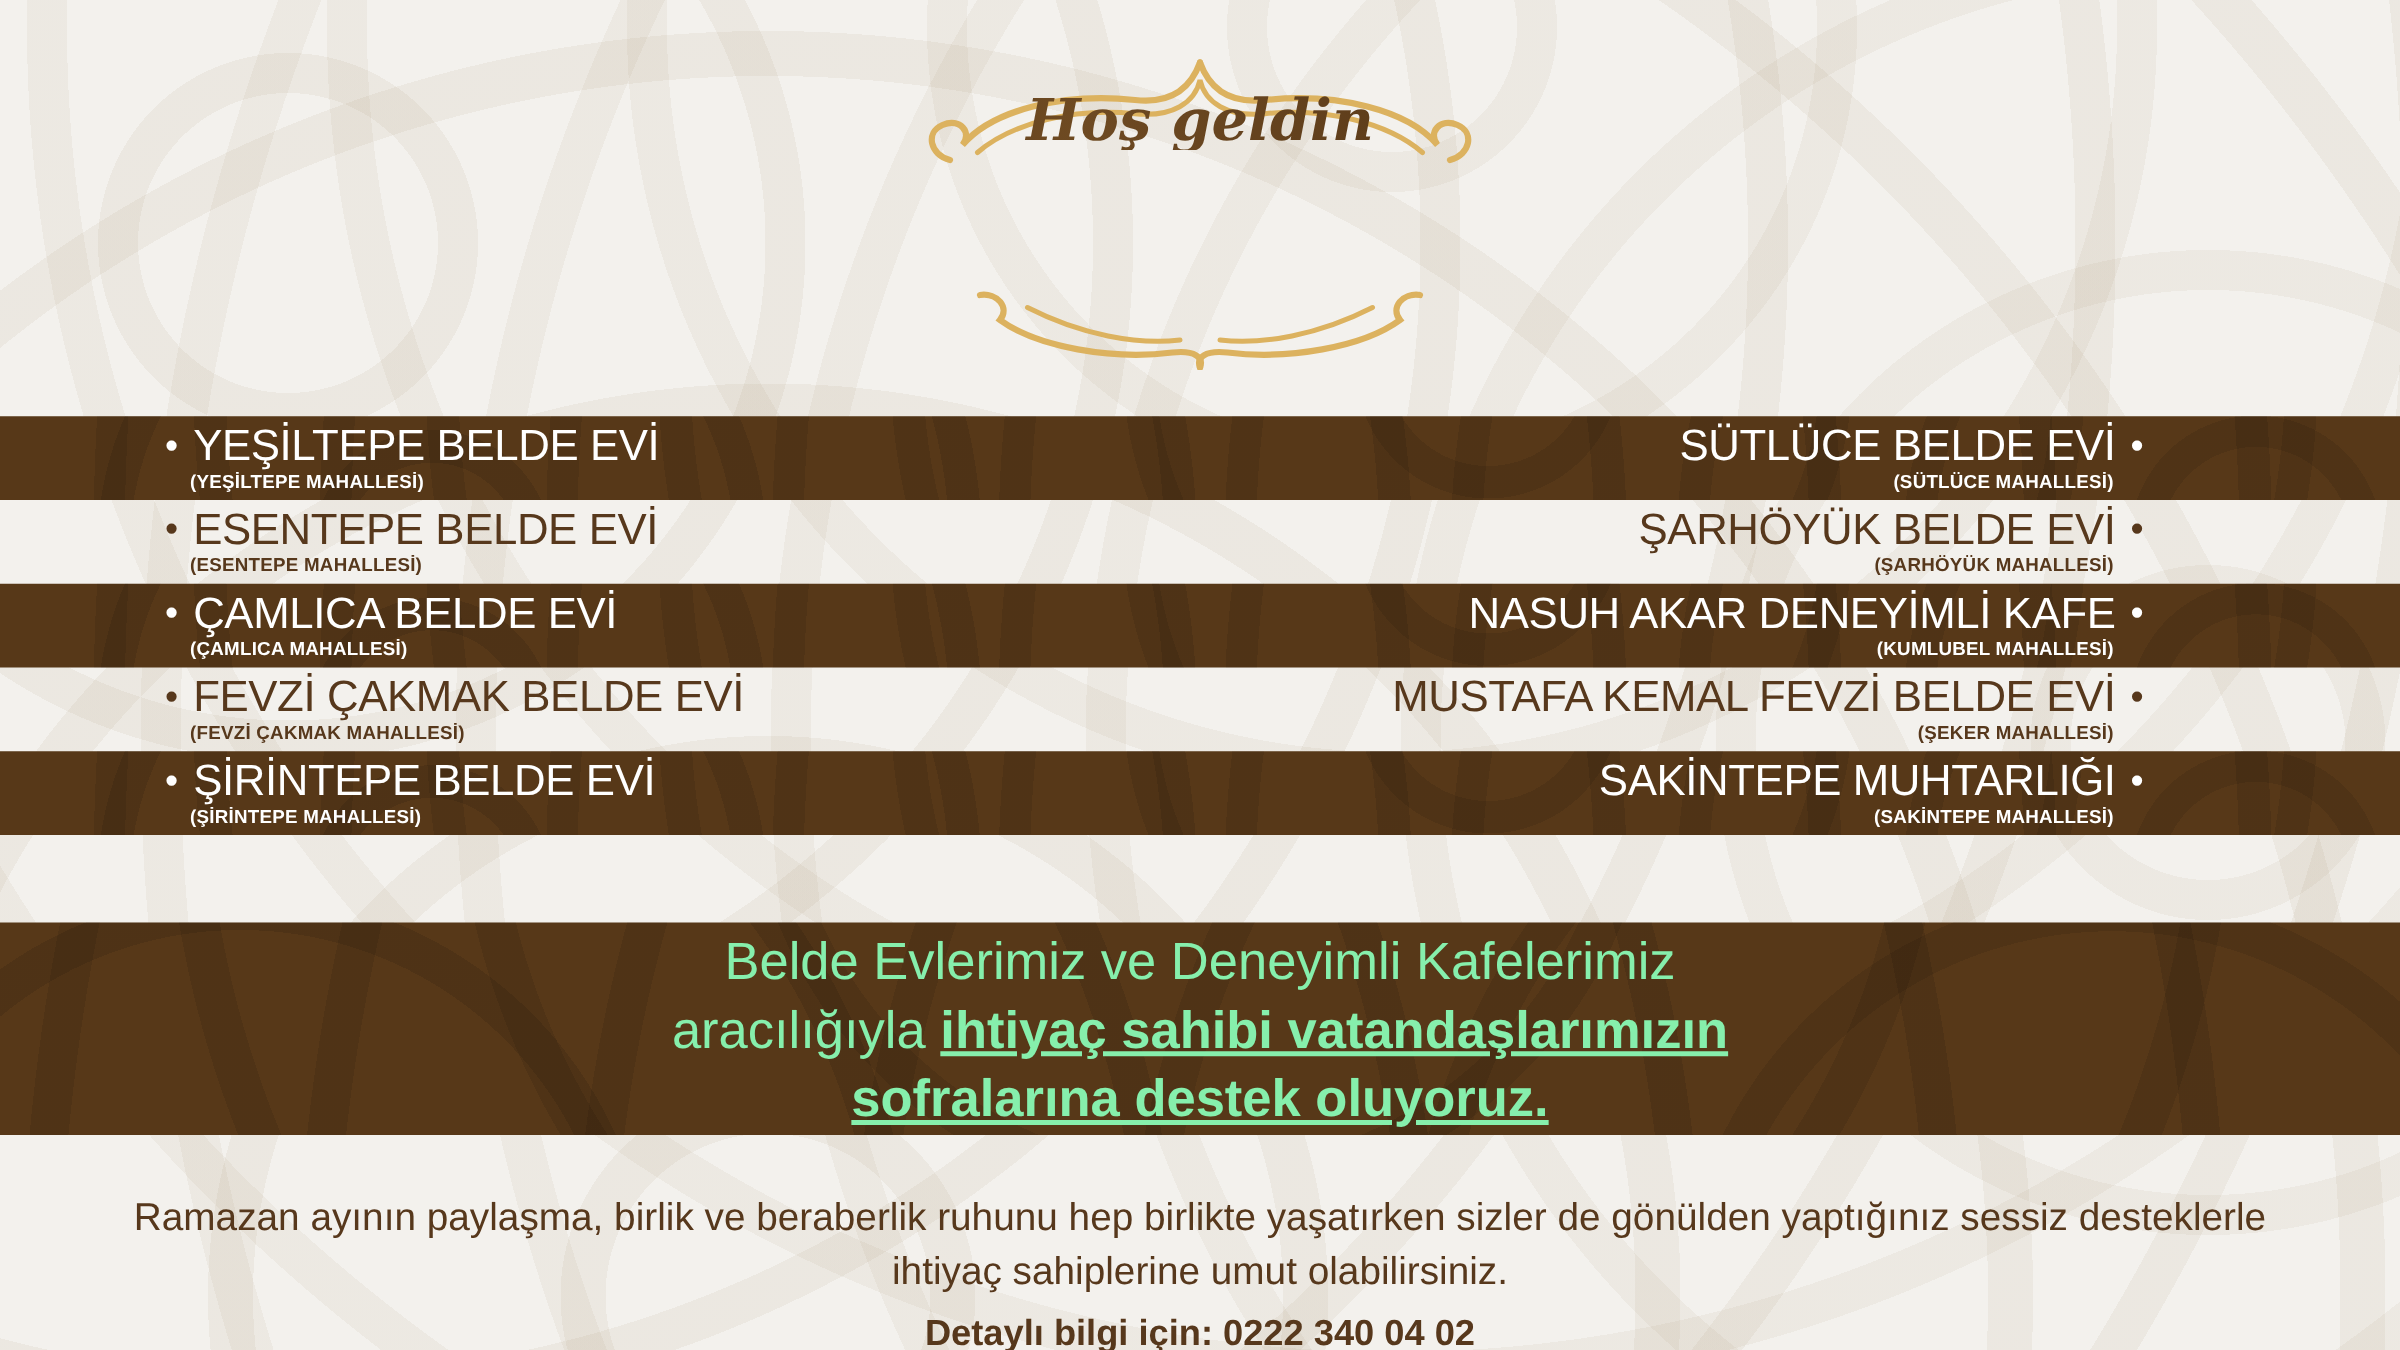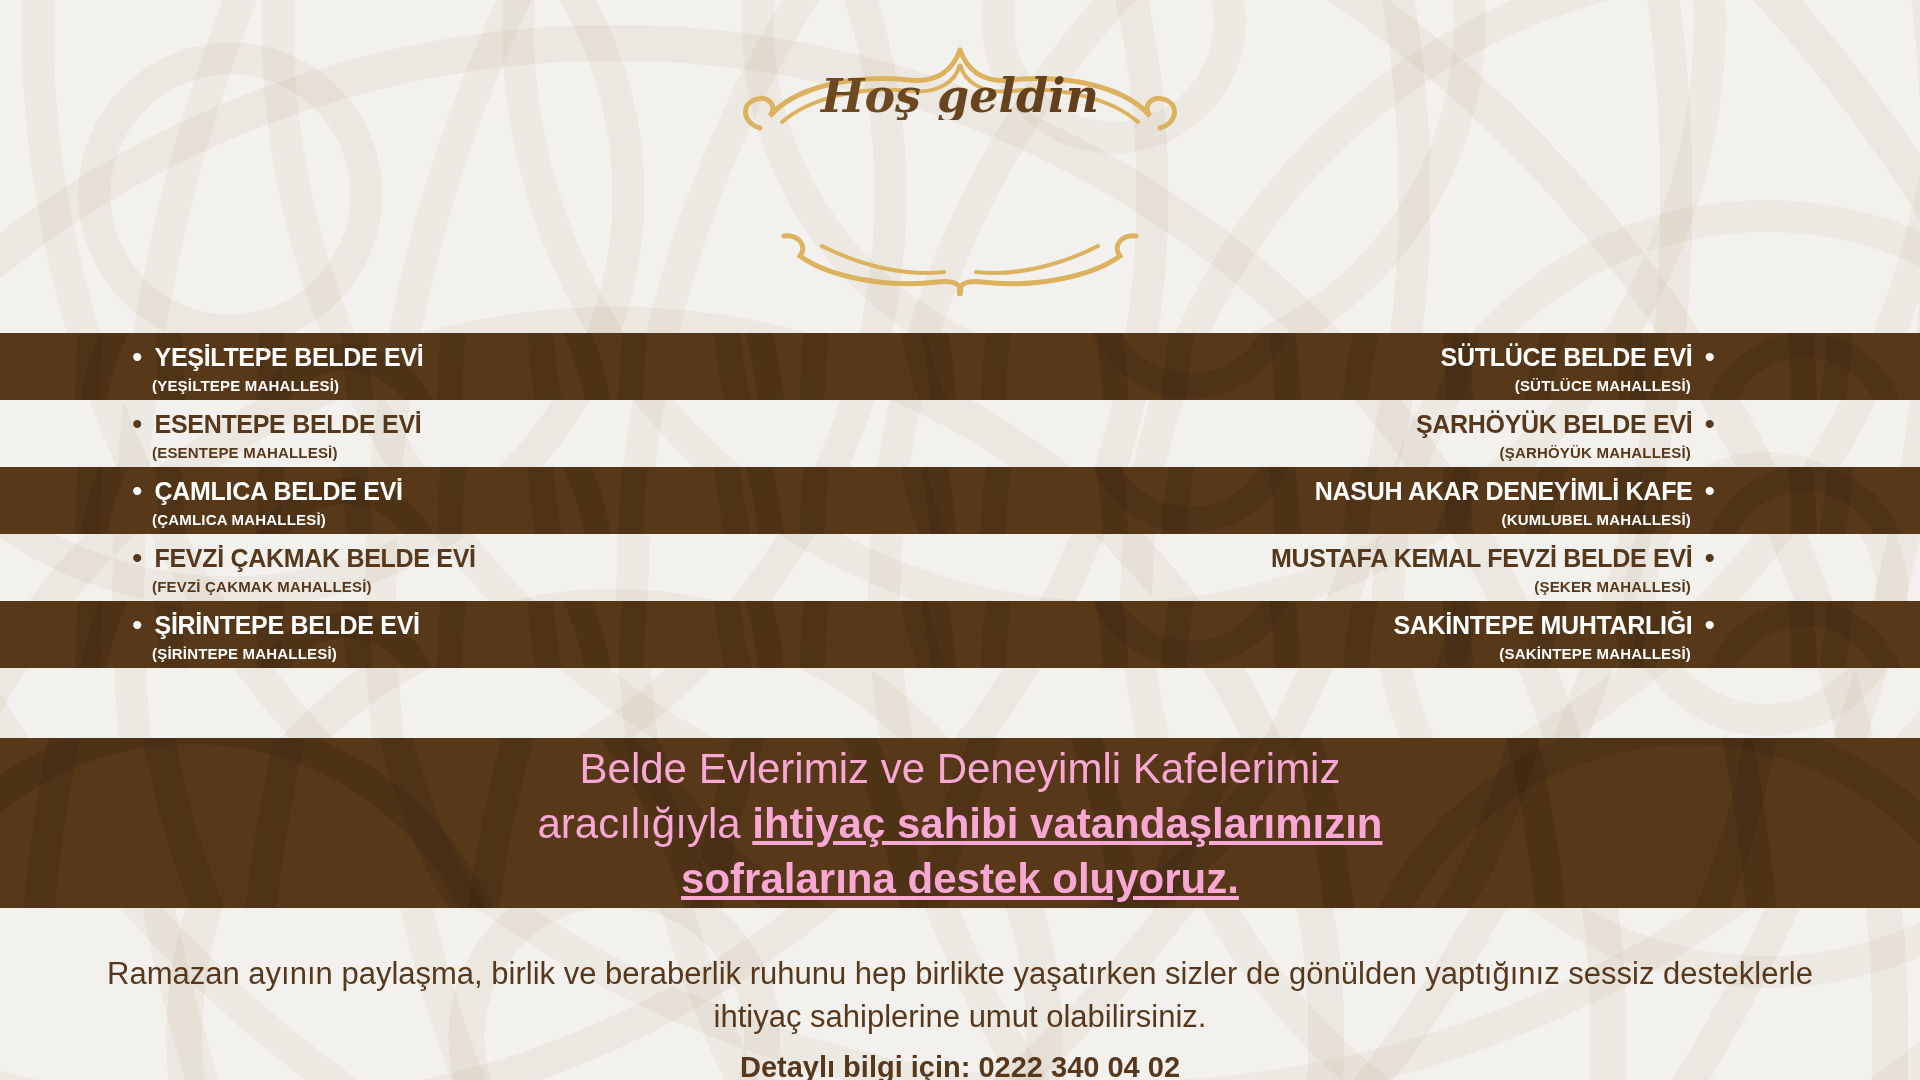--- a/index.html
+++ b/index.html
@@ -54,34 +54,34 @@
   }
   .row-light{background:transparent;color:#57381c;}
   .loc{position:relative;z-index:1;display:flex;flex-direction:column;}
   .loc-left{align-items:flex-start;padding-left:132px;}
   .loc-right{align-items:flex-end;padding-right:205px;text-align:center;}
   .loc-name-line{display:flex;align-items:center;}
   .bullet{font-size:30px;line-height:30px;}
   .loc-left  .bullet{margin-right:12px;}
   .loc-right .bullet{margin-left:12px;}
   .loc-name{
-    font-size:25px;line-height:36px;font-weight:bold;letter-spacing:-0.3px;
+    font-size:35px;line-height:36px;font-weight:normal;letter-spacing:-0.3px;
     white-space:nowrap;
   }
   .loc-district{
     font-size:15px;line-height:17px;font-weight:bold;letter-spacing:0.2px;
     margin-top:2px;white-space:nowrap;
   }
   .loc-left  .loc-district{margin-left:20px;}
   .loc-right .loc-district{margin-right:24px;}
 
   
   .banner{
     position:absolute;top:738px;left:0;width:100%;height:170px;
-    background:#573818;color:#f9a8d4;
+    background:#573818;color:#86efac;
     display:flex;flex-direction:column;justify-content:center;align-items:center;
   }
   .banner::before{
     content:"";position:absolute;inset:0;z-index:0;pointer-events:none;
     background:
       repeating-radial-gradient(circle at 10% 180%, rgba(0,0,0,0) 0 90px, rgba(0,0,0,0.10) 90px 120px, rgba(0,0,0,0) 120px 210px),
       repeating-radial-gradient(circle at 50% -80%, rgba(0,0,0,0) 0 100px, rgba(0,0,0,0.09) 100px 132px, rgba(0,0,0,0) 132px 232px),
       repeating-radial-gradient(circle at 88% 190%, rgba(0,0,0,0) 0 95px, rgba(0,0,0,0.09) 95px 126px, rgba(0,0,0,0) 126px 221px);
   }
   .banner-line{position:relative;z-index:1;font-size:42px;line-height:55px;text-align:center;}

